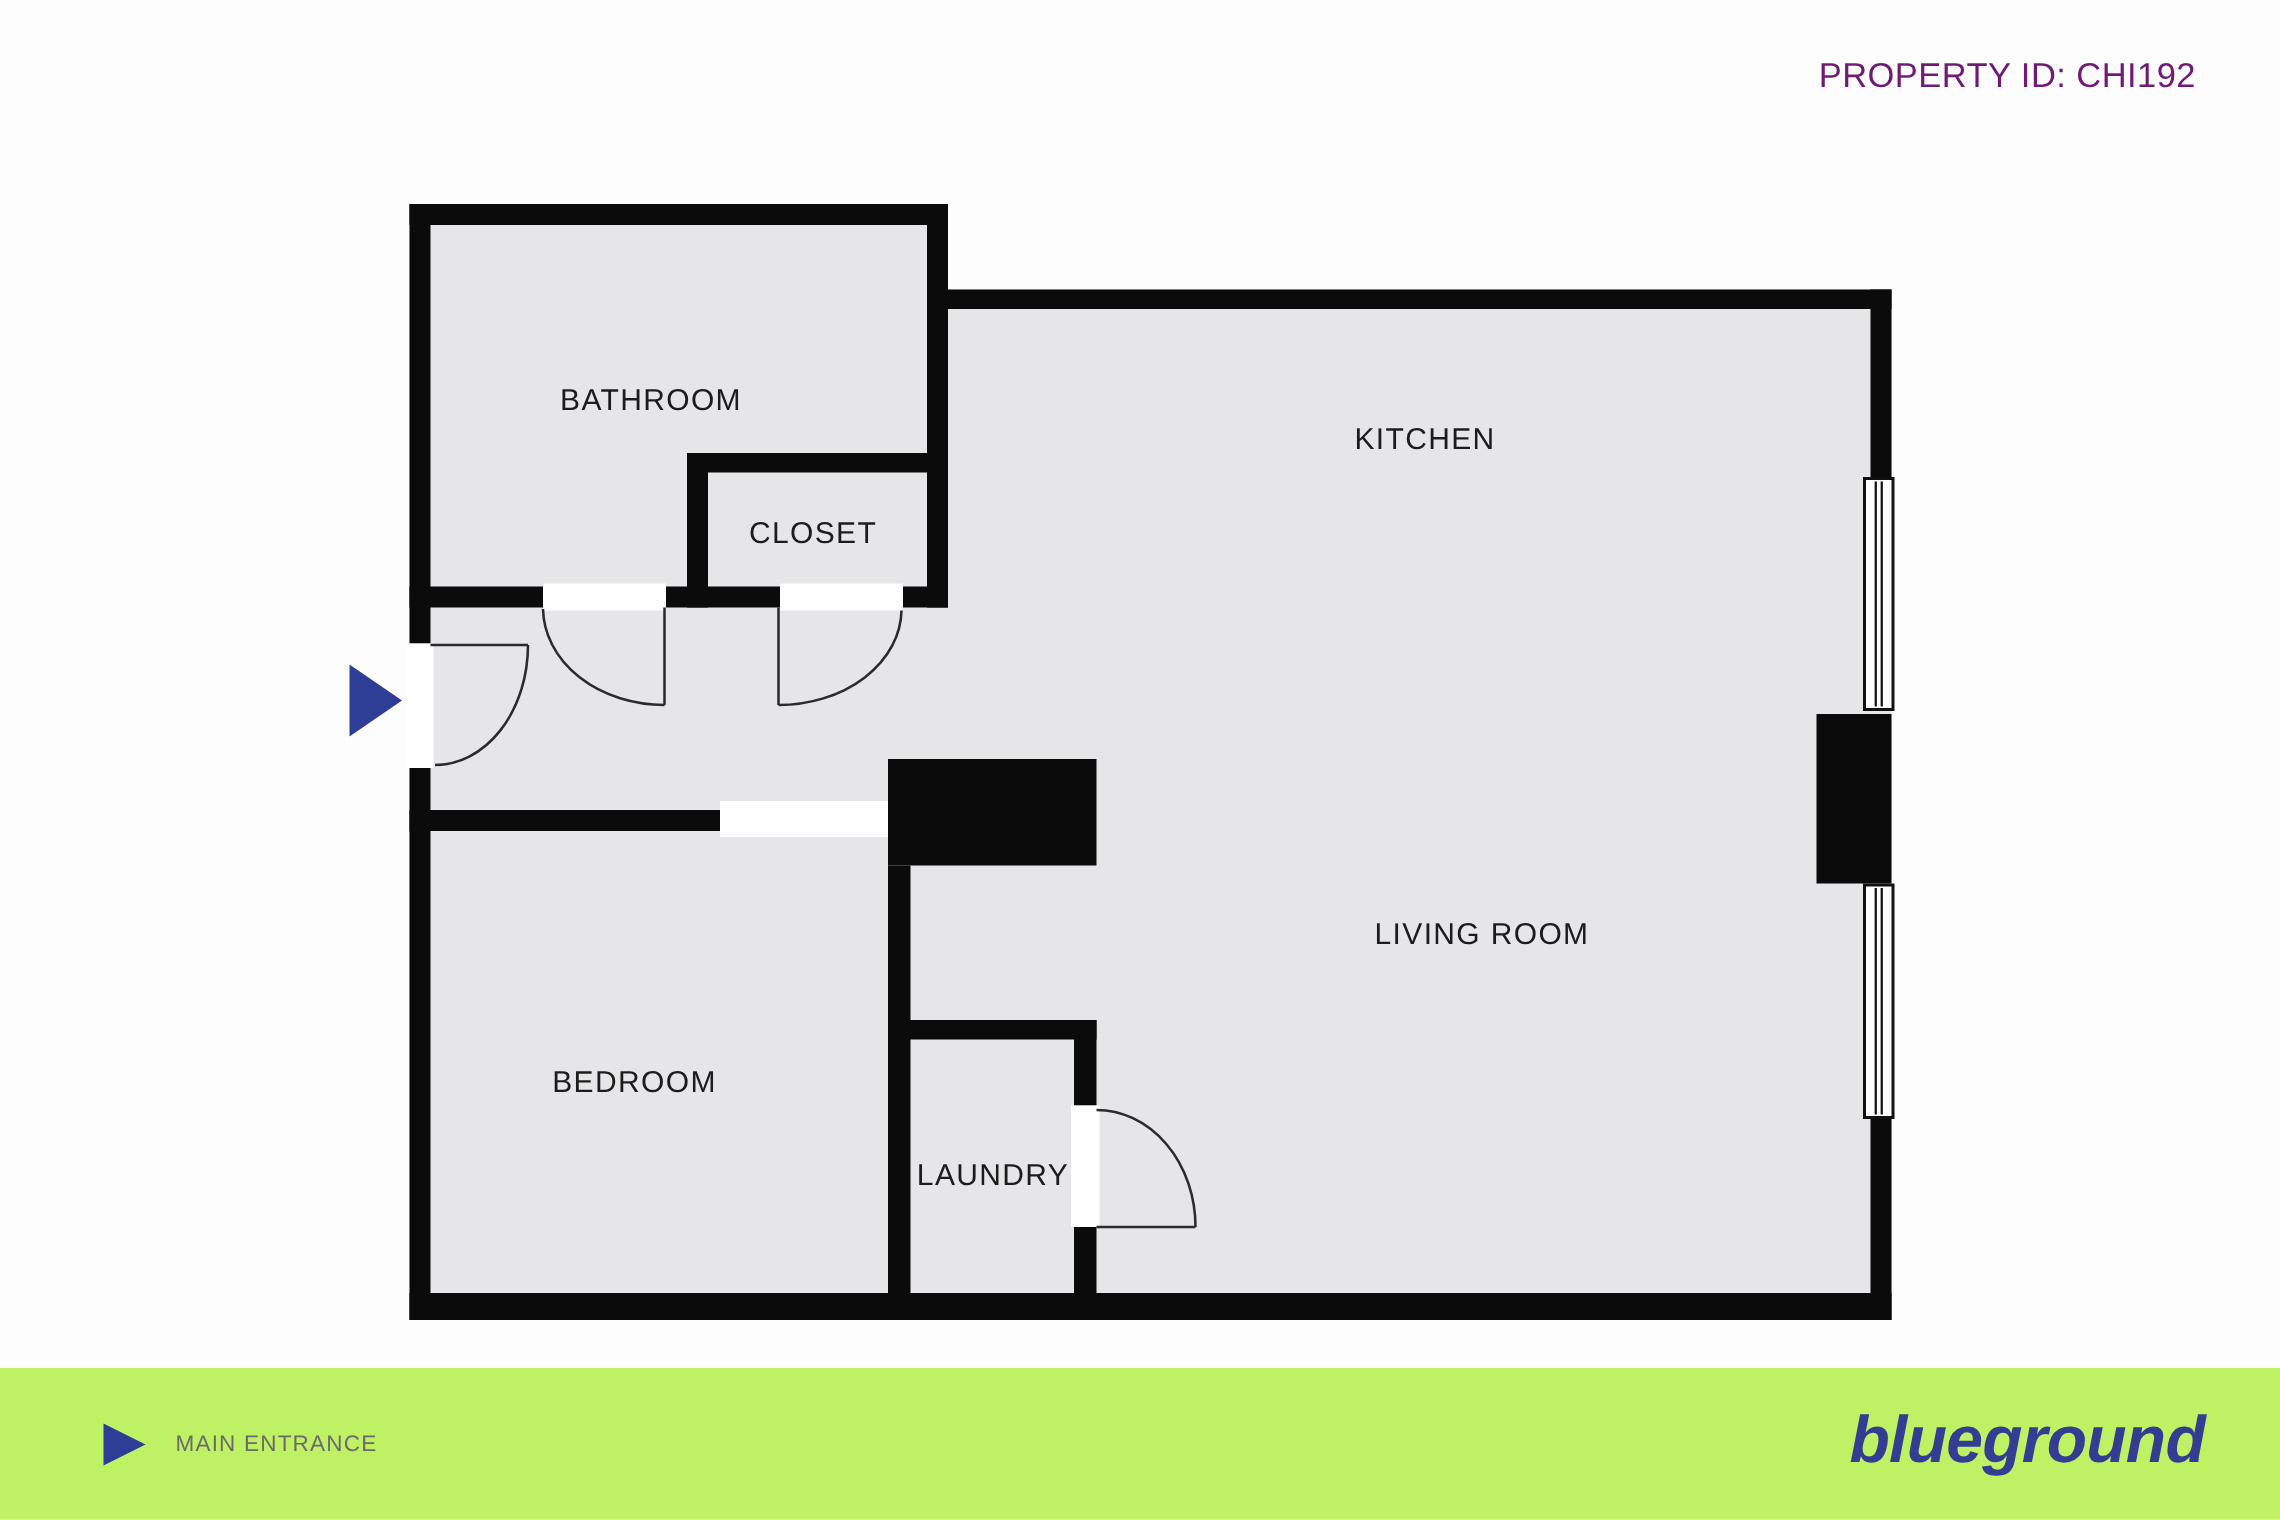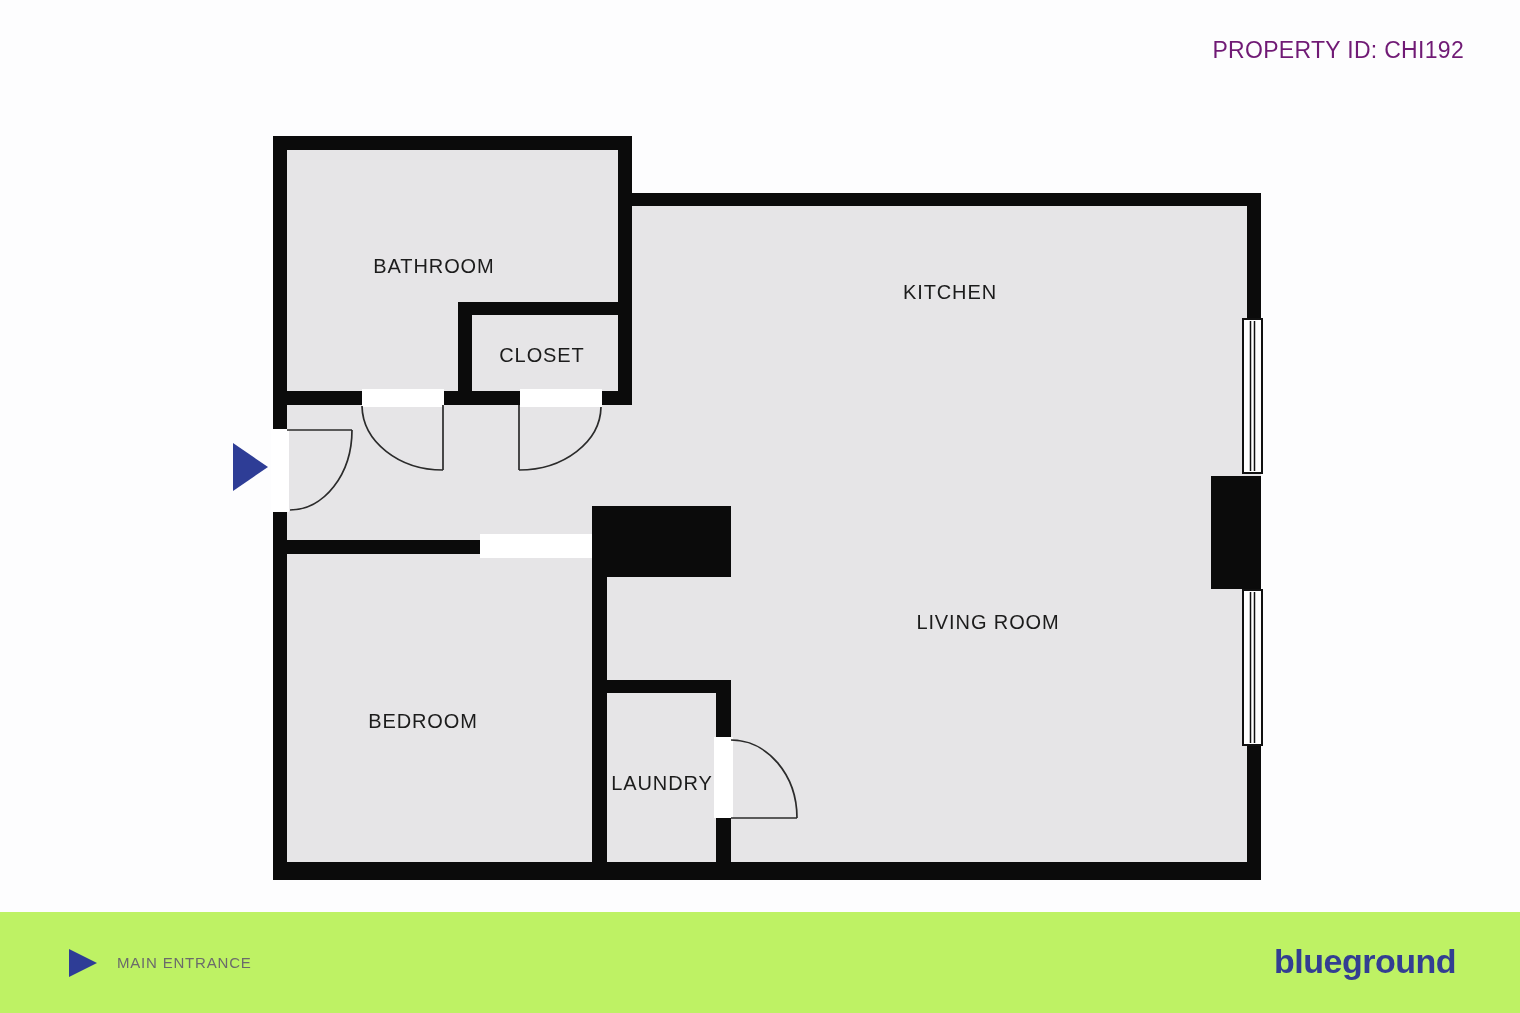--- a/index.html
+++ b/index.html
@@ -29,22 +29,22 @@
     background:#bef264;
   }
   .legend{
     position:absolute;left:68px;top:0;height:101px;
     display:flex;align-items:center;gap:19px;
   }
   .legend-label{
     font-size:15px;color:#6b6b6b;letter-spacing:.8px;
   }
   .logo{
-    position:absolute;right:64px;top:50%;transform:translateY(-55%);
-    font-size:34px;font-weight:bold;color:#333e92;letter-spacing:-.5px;
+    position:absolute;right:50px;top:50%;transform:translateY(-55%);
+    font-size:44px;font-weight:bold;color:#333e92;letter-spacing:-.5px;font-style:italic;
   }
 </style>
 </head>
 <body>
 
 <div class="property-id">PROPERTY ID: CHI192</div>
 
 <svg class="plan-svg" width="1520" height="1013" viewBox="0 0 1520 1013">
 
   <g class="floor" fill="#e6e5e7">

